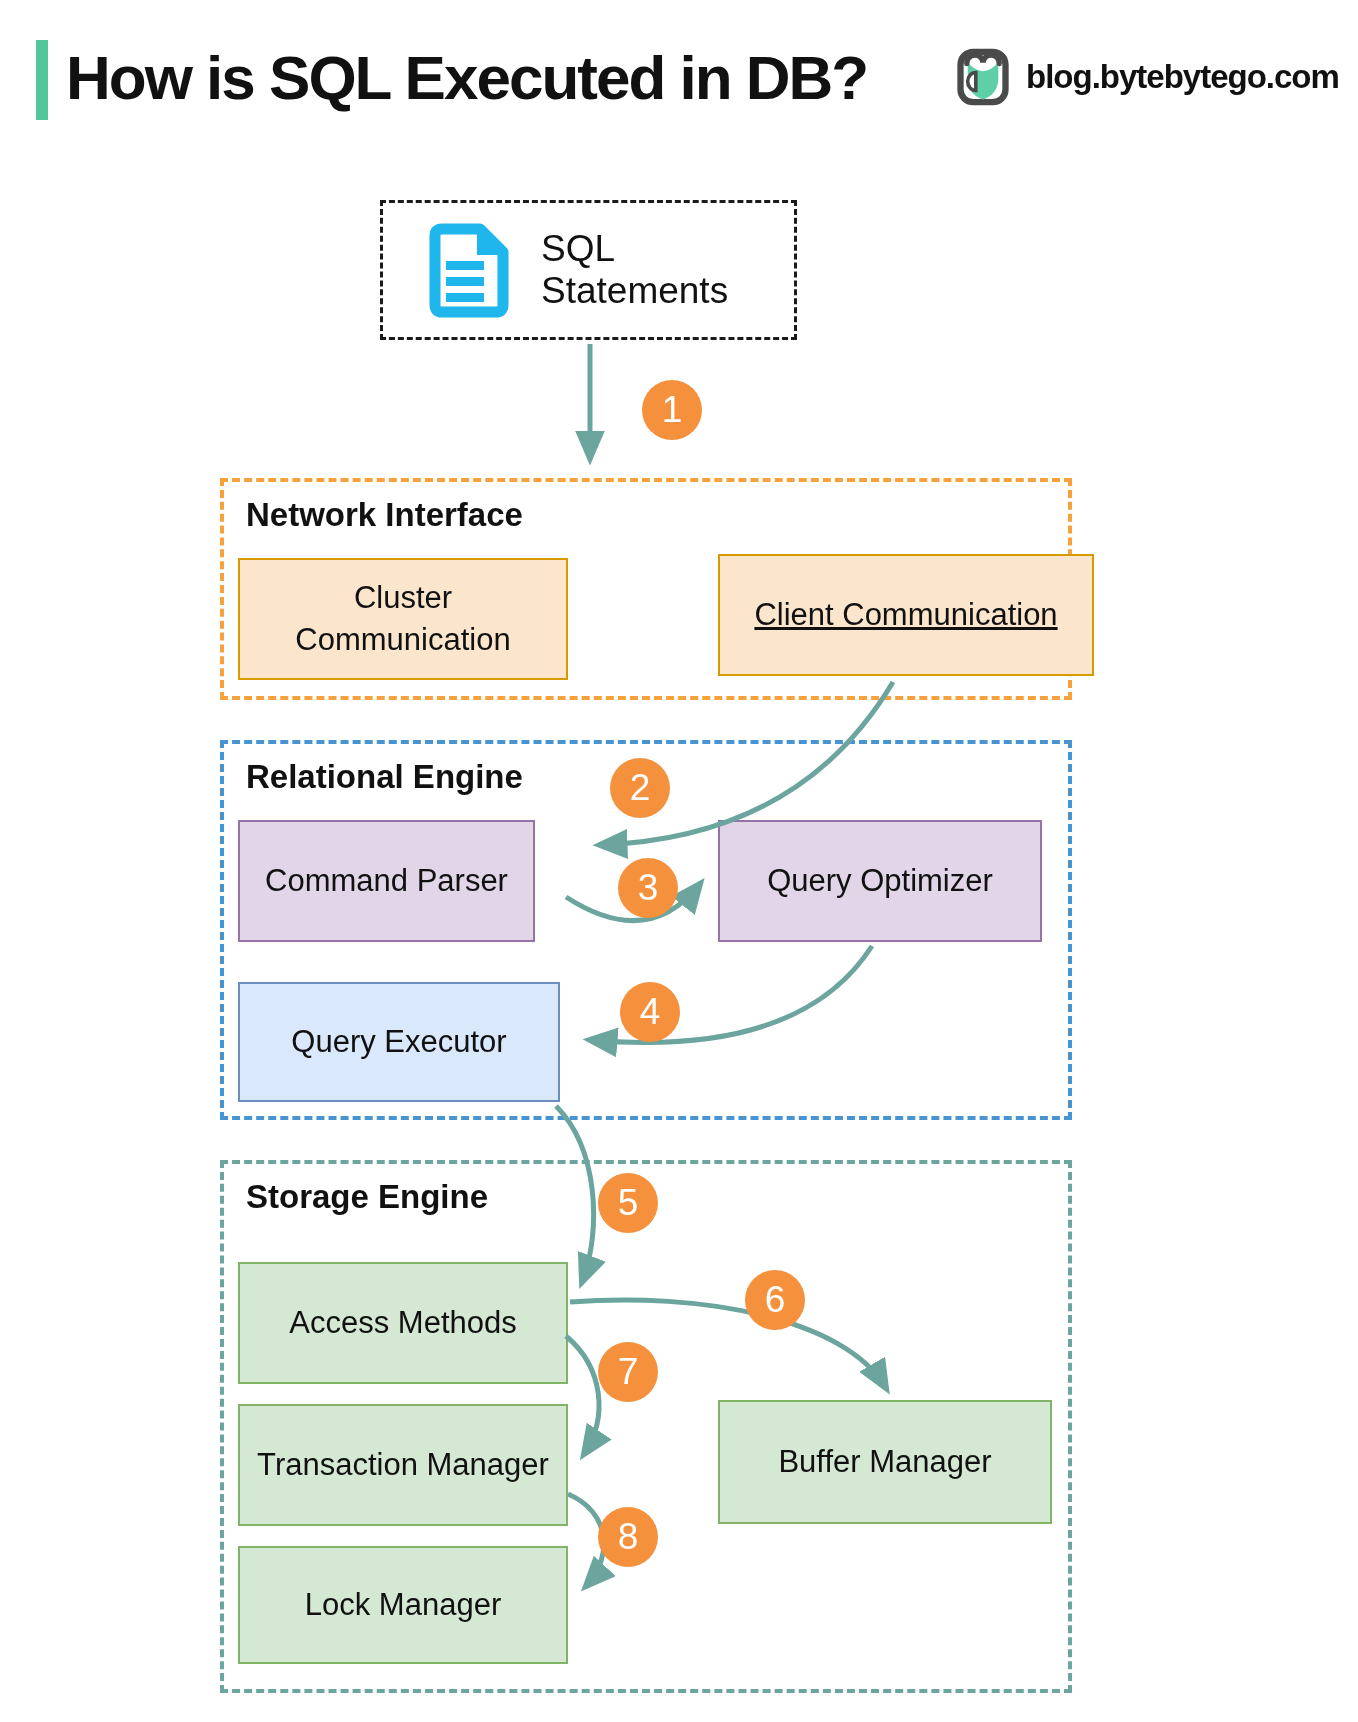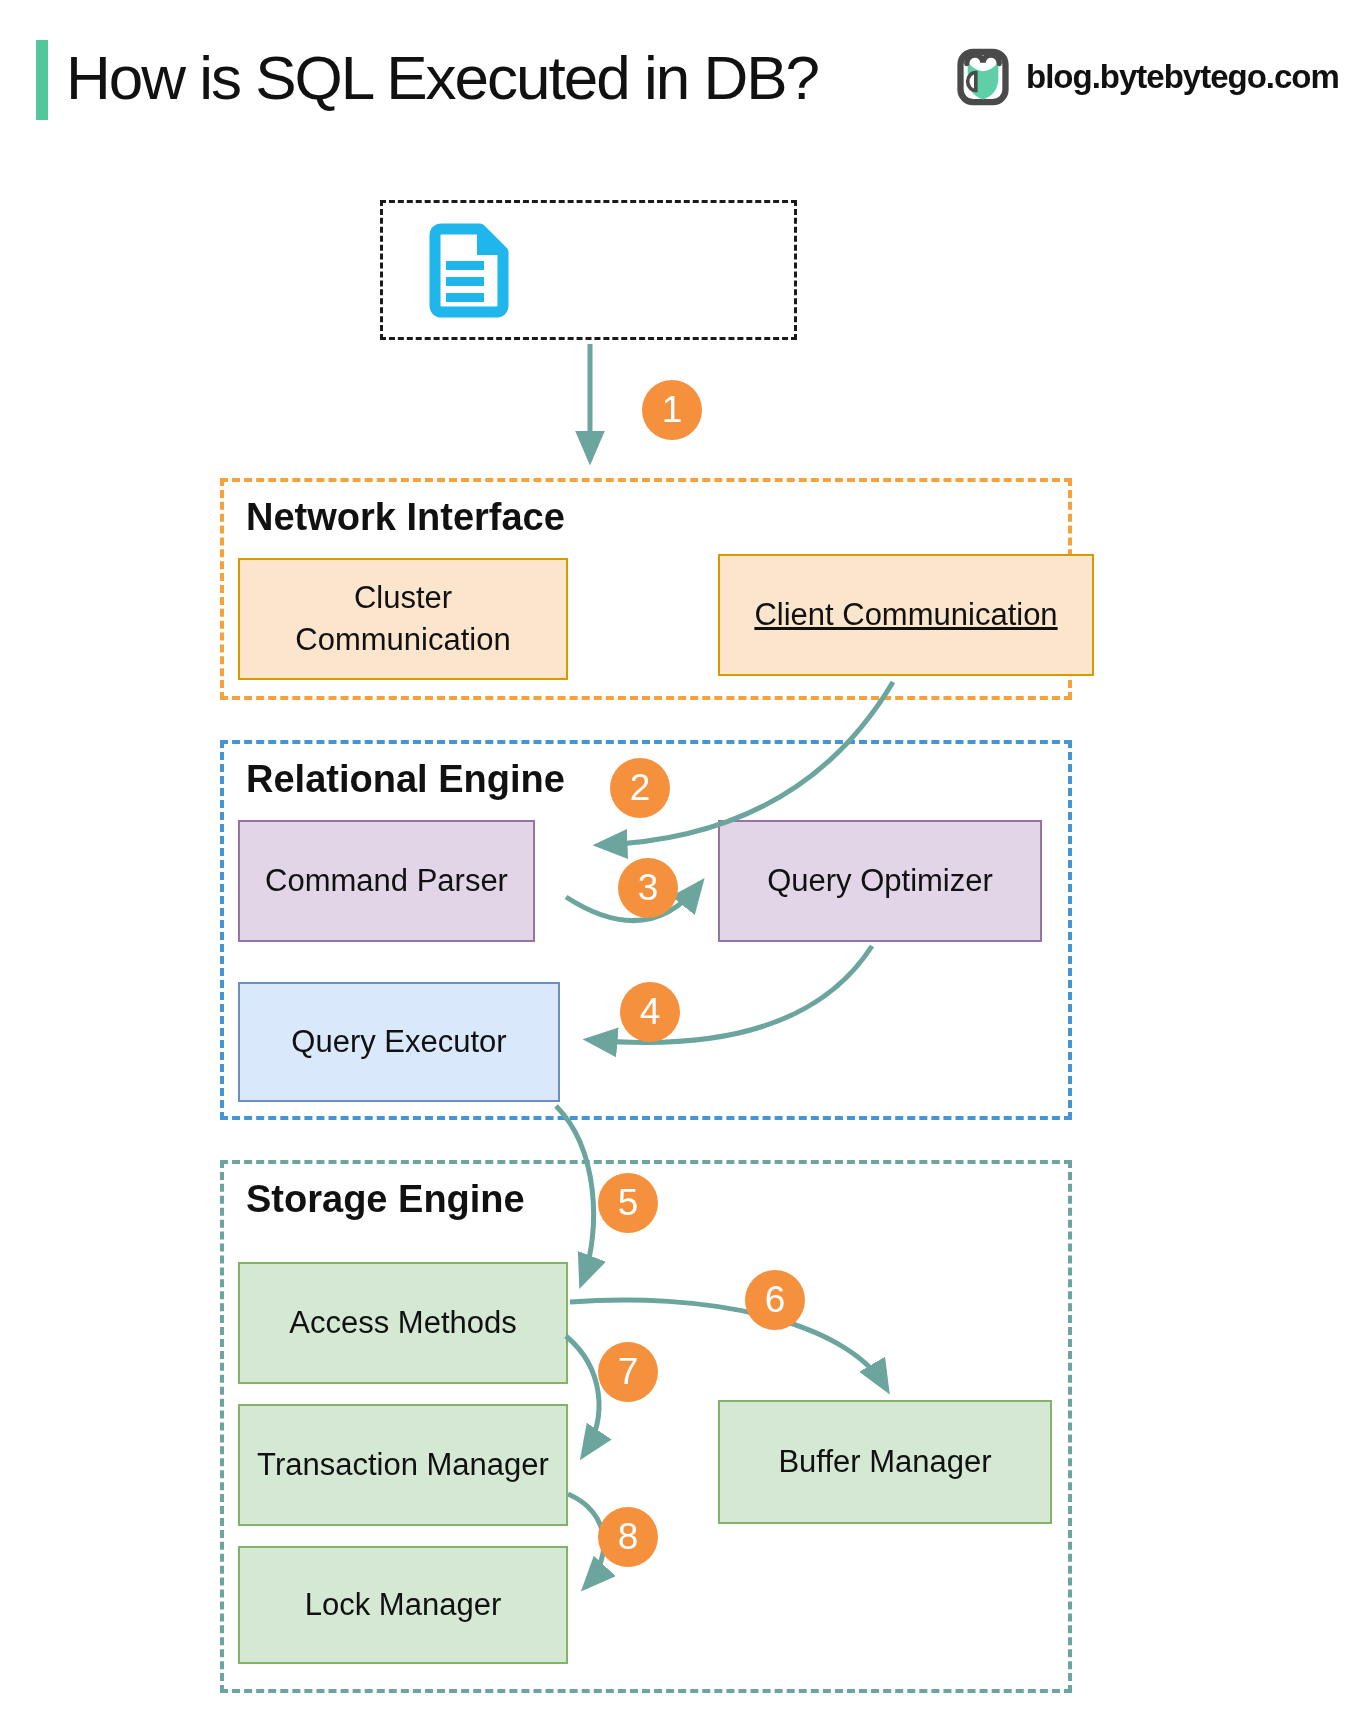--- a/index.html
+++ b/index.html
@@ -10,33 +10,33 @@
     --blue-fill:#DAE8FC; --blue-border:#6C8EBF;
     --green-fill:#D5E8D4; --green-border:#82B366;
     --cyan:#1FB6EC; --ink:#111111;
   }
   html,body{margin:0;padding:0;background:#ffffff;}
   body{width:1358px;height:1722px;position:relative;overflow:hidden;
        font-family:"Liberation Sans", sans-serif;color:var(--ink);}
 
   
   .accent-bar{position:absolute;left:36px;top:40px;width:12px;height:80px;background:var(--mint);}
-  .title{position:absolute;left:66px;top:36px;font-size:62px;font-weight:400;
+  .title{position:absolute;left:66px;top:36px;font-size:62px;font-weight:700;
          letter-spacing:-2px;line-height:84px;white-space:nowrap;}
   .brand{position:absolute;left:956px;top:46px;height:62px;display:flex;align-items:center;gap:16px;}
   .brand-text{font-size:33px;font-weight:700;letter-spacing:-1px;white-space:nowrap;}
 
   
   .sql-box{position:absolute;left:380px;top:200px;width:417px;height:140px;box-sizing:border-box;
            border:3px dashed #1a1a1a;display:flex;align-items:center;gap:26px;padding-left:32px;}
   .sql-label{font-size:37px;}
 
   
   .section{position:absolute;left:220px;width:852px;box-sizing:border-box;}
-  .section-label{position:absolute;left:22px;top:14px;font-size:38px;font-weight:700;}
+  .section-label{position:absolute;left:22px;top:14px;font-size:33px;font-weight:700;}
   .section-network{top:478px;height:222px;border:4px dashed var(--dash-orange);}
   .section-relational{top:740px;height:380px;border:4px dashed var(--dash-blue);}
   .section-storage{top:1160px;height:533px;border:4px dashed var(--dash-teal);}
 
   
   .node{position:absolute;box-sizing:border-box;display:flex;align-items:center;justify-content:center;
         text-align:center;font-size:31px;line-height:1.35;padding:6px 11px;}
   .node.peach{background:var(--peach-fill);border:2px solid var(--peach-border);}
   .node.purple{background:var(--purple-fill);border:2px solid var(--purple-border);}
   .node.blue{background:var(--blue-fill);border:2px solid var(--blue-border);}
@@ -90,20 +90,21 @@
 <div class="sql-box">
   <span style="display:inline-flex;">
     <svg width="100" height="100" viewBox="0 0 100 100">
       <path d="M20 16 q0 -7 7 -7 h38 l23 23 v53 q0 7 -7 7 h-54 q-7 0 -7 -7 z" fill="#ffffff" stroke="#1FB6EC" stroke-width="11" stroke-linejoin="round"></path>
       <path d="M62 7 L91 35 L62 35 Z" fill="#1FB6EC"></path>
       <rect x="31" y="41" width="38" height="9" fill="#1FB6EC"></rect>
       <rect x="31" y="57" width="38" height="9" fill="#1FB6EC"></rect>
       <rect x="31" y="73" width="38" height="9" fill="#1FB6EC"></rect>
     </svg>
   </span>
+  <span class="sql-label">SQL Statements</span>
 </div>
 
 <div class="section section-network">
   <div class="section-label">Network Interface</div>
 </div>
 <div class="section section-relational">
   <div class="section-label">Relational Engine</div>
 </div>
 <div class="section section-storage">
   <div class="section-label">Storage Engine</div>

